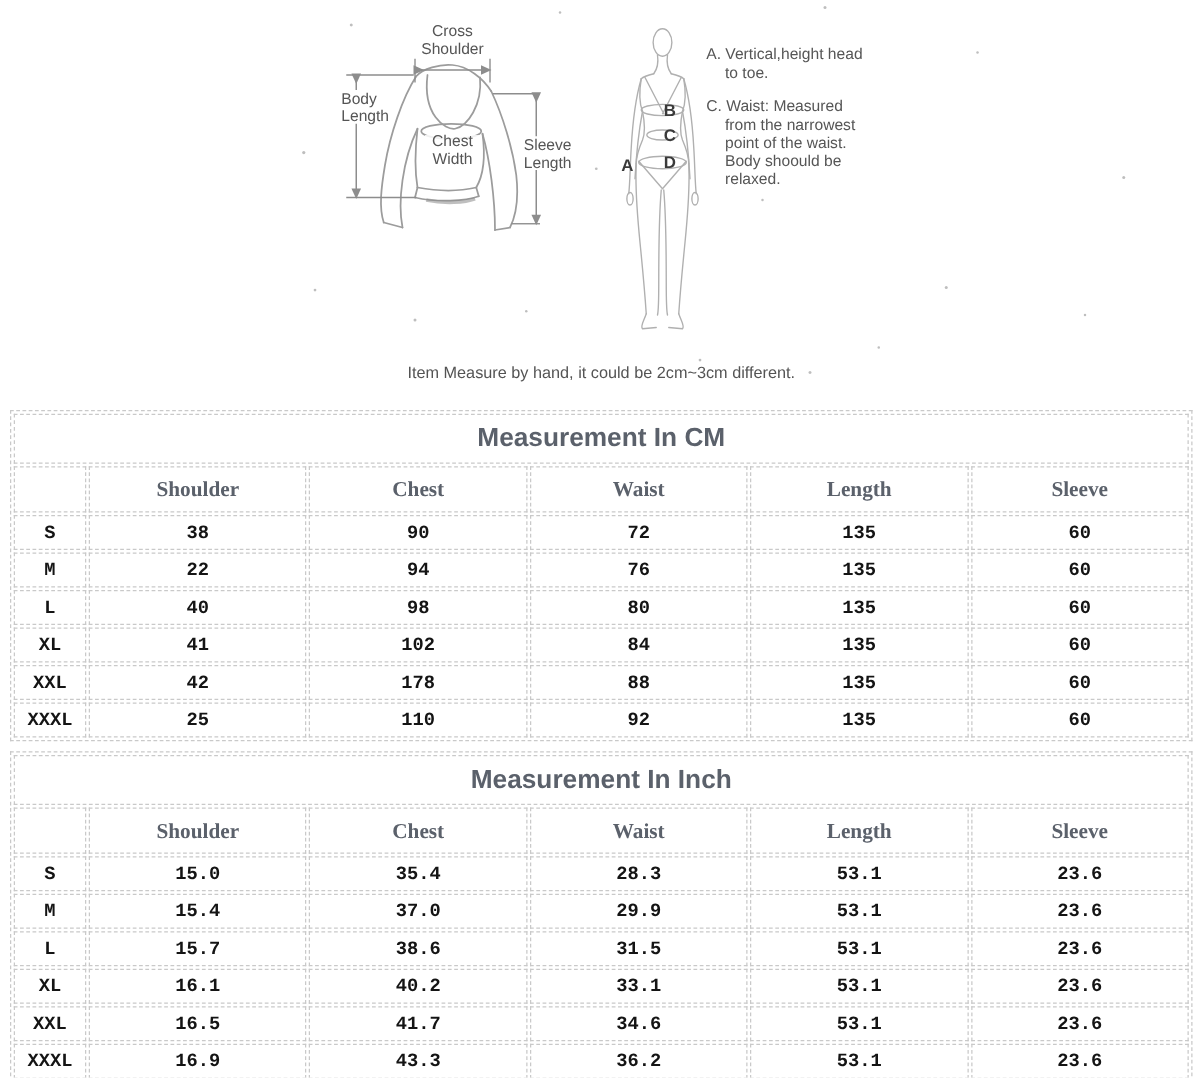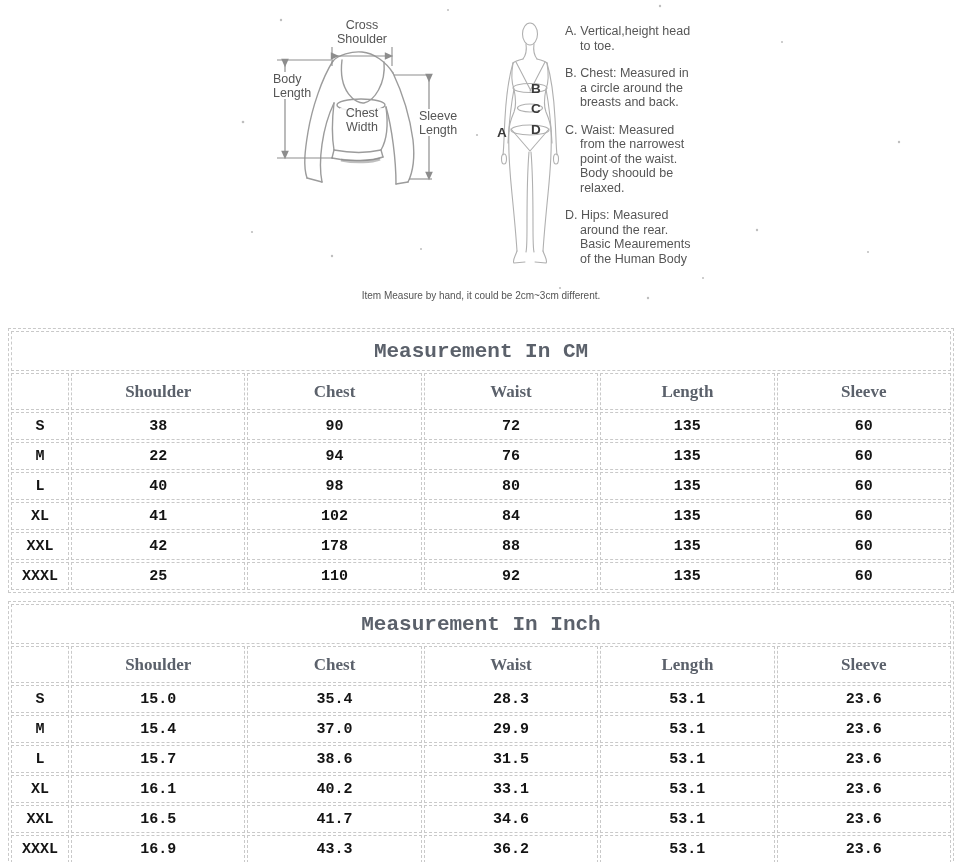--- a/index.html
+++ b/index.html
@@ -19,24 +19,24 @@
   .figure-line{stroke:#b0b0b0;stroke-width:1.1;fill:none;stroke-linecap:round;stroke-linejoin:round;}
   .arrow-line{stroke:#8d8d8d;stroke-width:1.2;fill:none;}
   .guide-line{stroke:#8d8d8d;stroke-width:1.1;fill:none;}
   .speckle{fill:#6f6f6f;opacity:.45;}
   .hem-shade{stroke:#8a8a8a;stroke-width:3;opacity:.55;fill:none;}
 
   .notes-block{
     position:absolute;left:565px;top:24px;width:134px;
     font-size:12.5px;line-height:14.5px;color:#565656;
   }
-  .notes-block p{margin:0 0 13px 0;padding-left:15px;text-indent:-15px;}
+  .notes-block p{margin:12px 0 13px 0;padding-left:15px;text-indent:-15px;}
   .caption{
     position:absolute;left:0;top:290px;width:962px;
-    text-align:center;font-size:10px;color:#545454;
+    text-align:center;font-size:13px;color:#545454;
   }
 
   
   .tables-wrap{padding:0 8px;}
   table.size-table{
     width:946px;
     border-collapse:separate;
     border-spacing:2px;
     table-layout:fixed;
     border:1px dashed #c9c9c9;
@@ -45,21 +45,21 @@
   }
   table.size-table td{
     border:1px dashed #c9c9c9;
     text-align:center;
     vertical-align:middle;
     padding:0;
     overflow:hidden;
   }
   td.title-cell{
     height:38px;
-    font-family:Liberation Mono, monospace;
+    font-family:Liberation Sans, sans-serif;
     font-weight:bold;font-size:21px;color:#5b616b;
   }
   td.header-cell{
     height:35px;
     font-family:"Liberation Serif",serif;
     font-weight:bold;font-size:17px;color:#5b616b;
   }
   td.size-cell,td.value-cell{
     height:26px;
     font-family:"Liberation Mono",monospace;
@@ -179,23 +179,21 @@
 
       <text class="figure-letter" x="497" y="137">A</text>
       <text class="figure-letter" x="531" y="93">B</text>
       <text class="figure-letter" x="531" y="113">C</text>
       <text class="figure-letter" x="531" y="134">D</text>
     </g>
   </svg>
 
   <div class="notes-block">
     <p><span>A.</span> <span>Vertical,height head to toe.</span></p>
-    <p><span>B.</span> <span>Chest: Measured in a circle around the breasts and back.</span></p>
     <p><span>C.</span> <span>Waist: Measured from the narrowest point of the waist. Body shoould be relaxed.</span></p>
-    <p><span>D.</span> <span>Hips: Measured around the rear. Basic Meaurements of the Human Body</span></p>
   </div>
 
   <div class="caption">Item Measure by hand, it could be 2cm~3cm different.</div>
 </div>
 
 <div class="tables-wrap">
   <table class="size-table">
     <colgroup>
         <col style="width:58px">
         <col>

